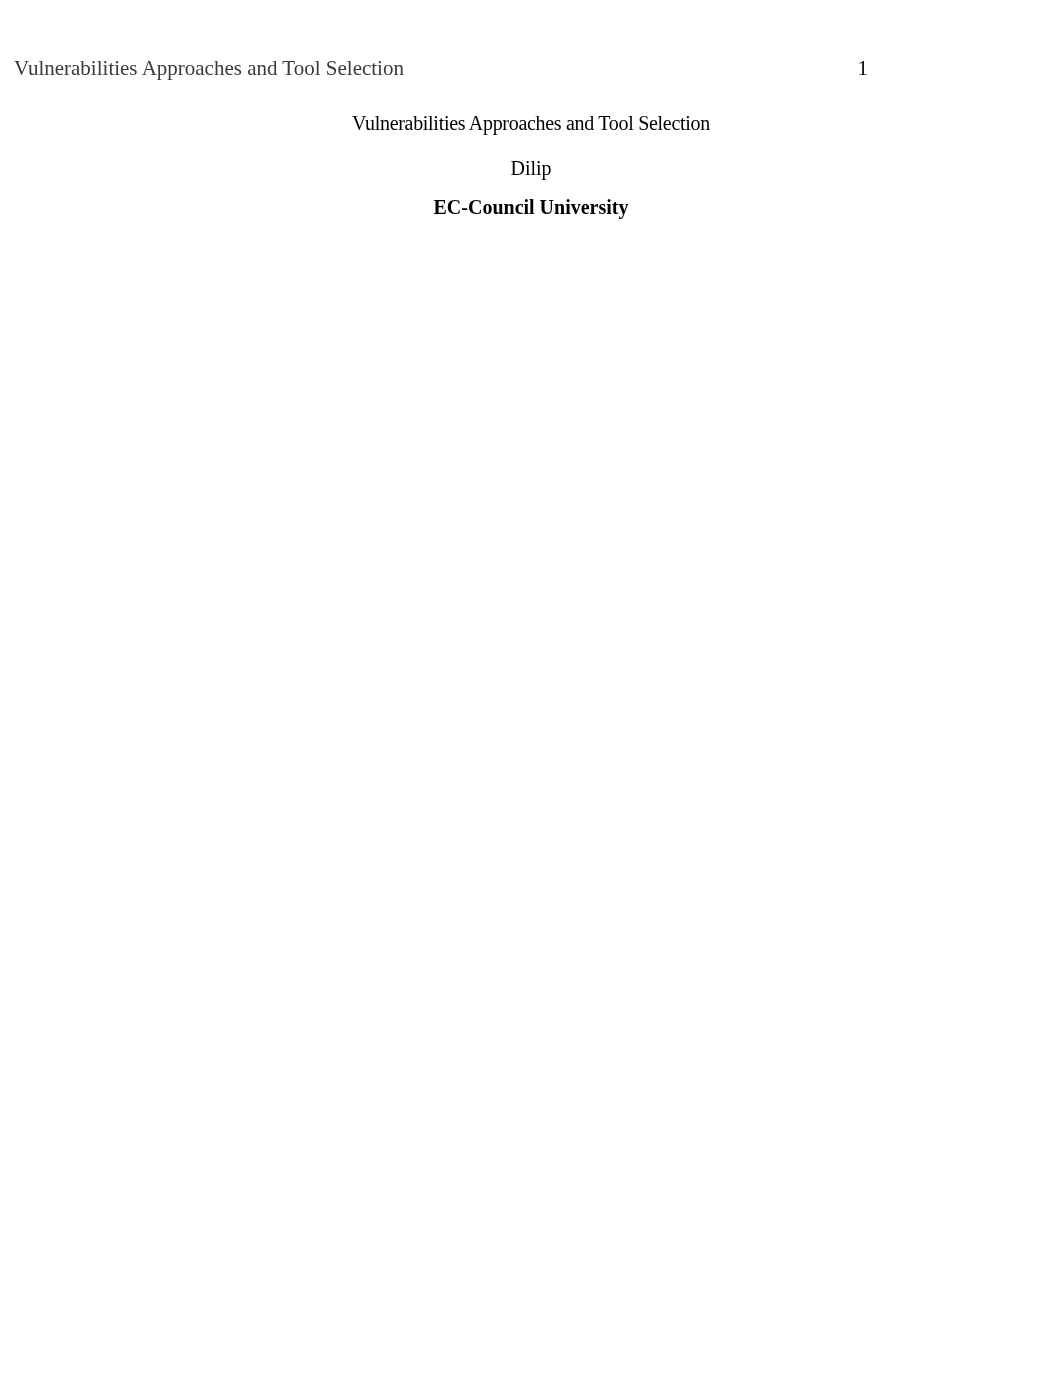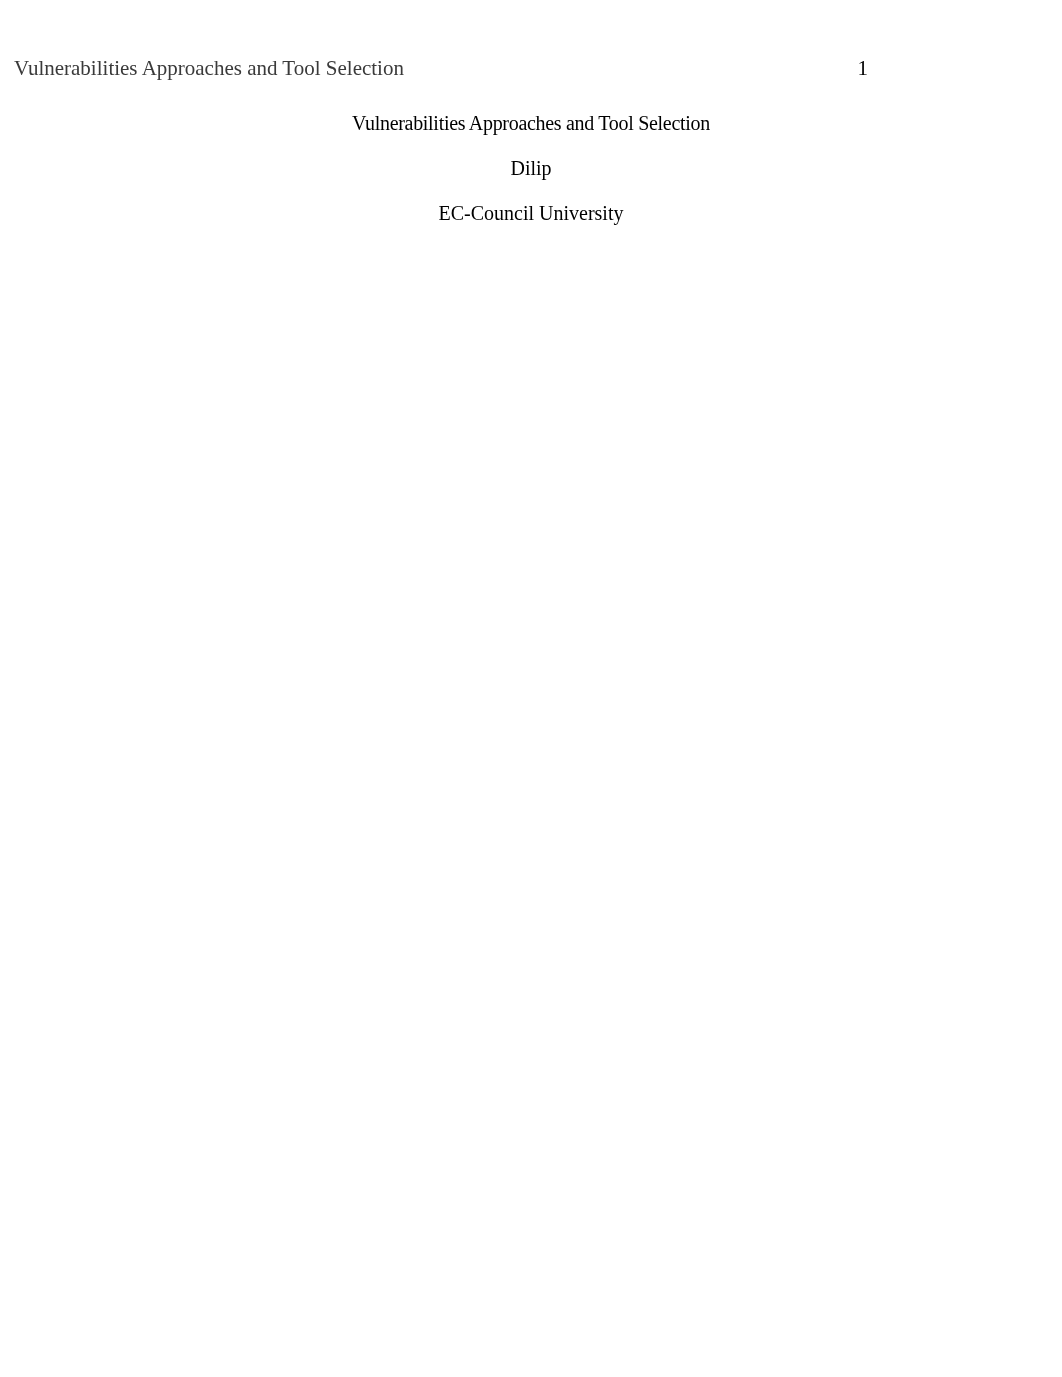--- a/index.html
+++ b/index.html
@@ -43,25 +43,26 @@
     }
     .title {
       font-size: 20px;
       color: #000000;
       margin-bottom: 22px;
       letter-spacing: -0.3px;
     }
     .author {
       font-size: 20px;
       color: #000000;
-      margin-bottom: 22px;
+      margin-bottom: 16px;
     }
     .institution {
       font-size: 20px;
       color: #000000;
+      font-weight: bold;
     }
   </style>
 </head>
 <body>
 
 <div class="header">
   <span class="running-head">Vulnerabilities Approaches and Tool Selection</span>
   <span class="page-number">1</span>
 </div>
 

